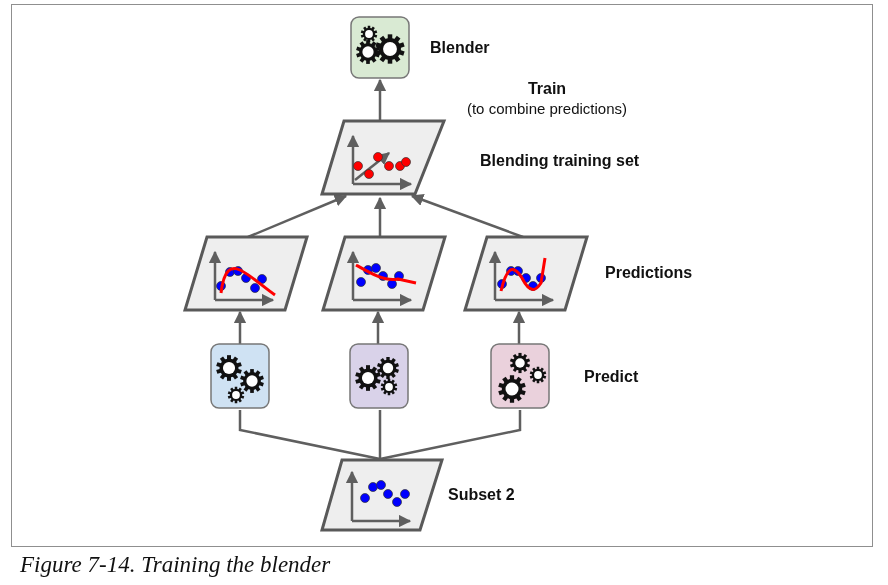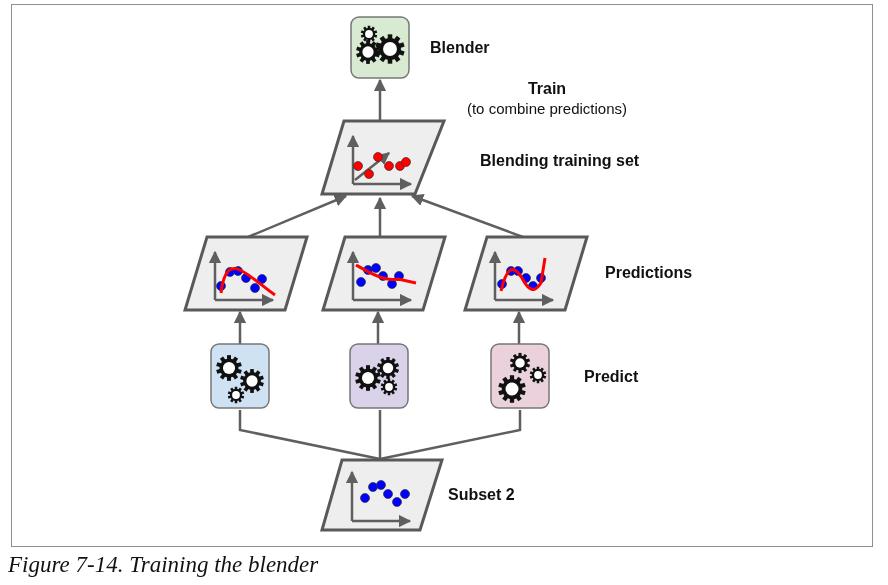--- a/index.html
+++ b/index.html
@@ -5,21 +5,21 @@
   html, body { margin: 0; padding: 0; background: #ffffff; }
   body { width: 888px; height: 585px; position: relative; overflow: hidden; }
   #frame {
     position: absolute; left: 11px; top: 4px; width: 862px; height: 543px;
     border: 1.5px solid #8f8f8f; box-sizing: border-box; background: #fff;
   }
   #diagram { position: absolute; left: 0; top: 0; }
   .lbl { font-family: "Liberation Sans", sans-serif; font-weight: bold; font-size: 16px; fill: #111; }
   .sub { font-family: "Liberation Sans", sans-serif; font-size: 15px; fill: #111; }
   #caption {
-    position: absolute; left: 8px; top: 552px;
+    position: absolute; left: 20px; top: 552px;
     font-family: "Liberation Serif", serif; font-style: italic; font-size: 23px; color: #111;
     white-space: nowrap;
   }
 </style>
 </head>
 <body>
 
 <div id="frame"></div>
 
 <svg id="diagram" width="888" height="585" viewBox="0 0 888 585" xmlns="http://www.w3.org/2000/svg">

